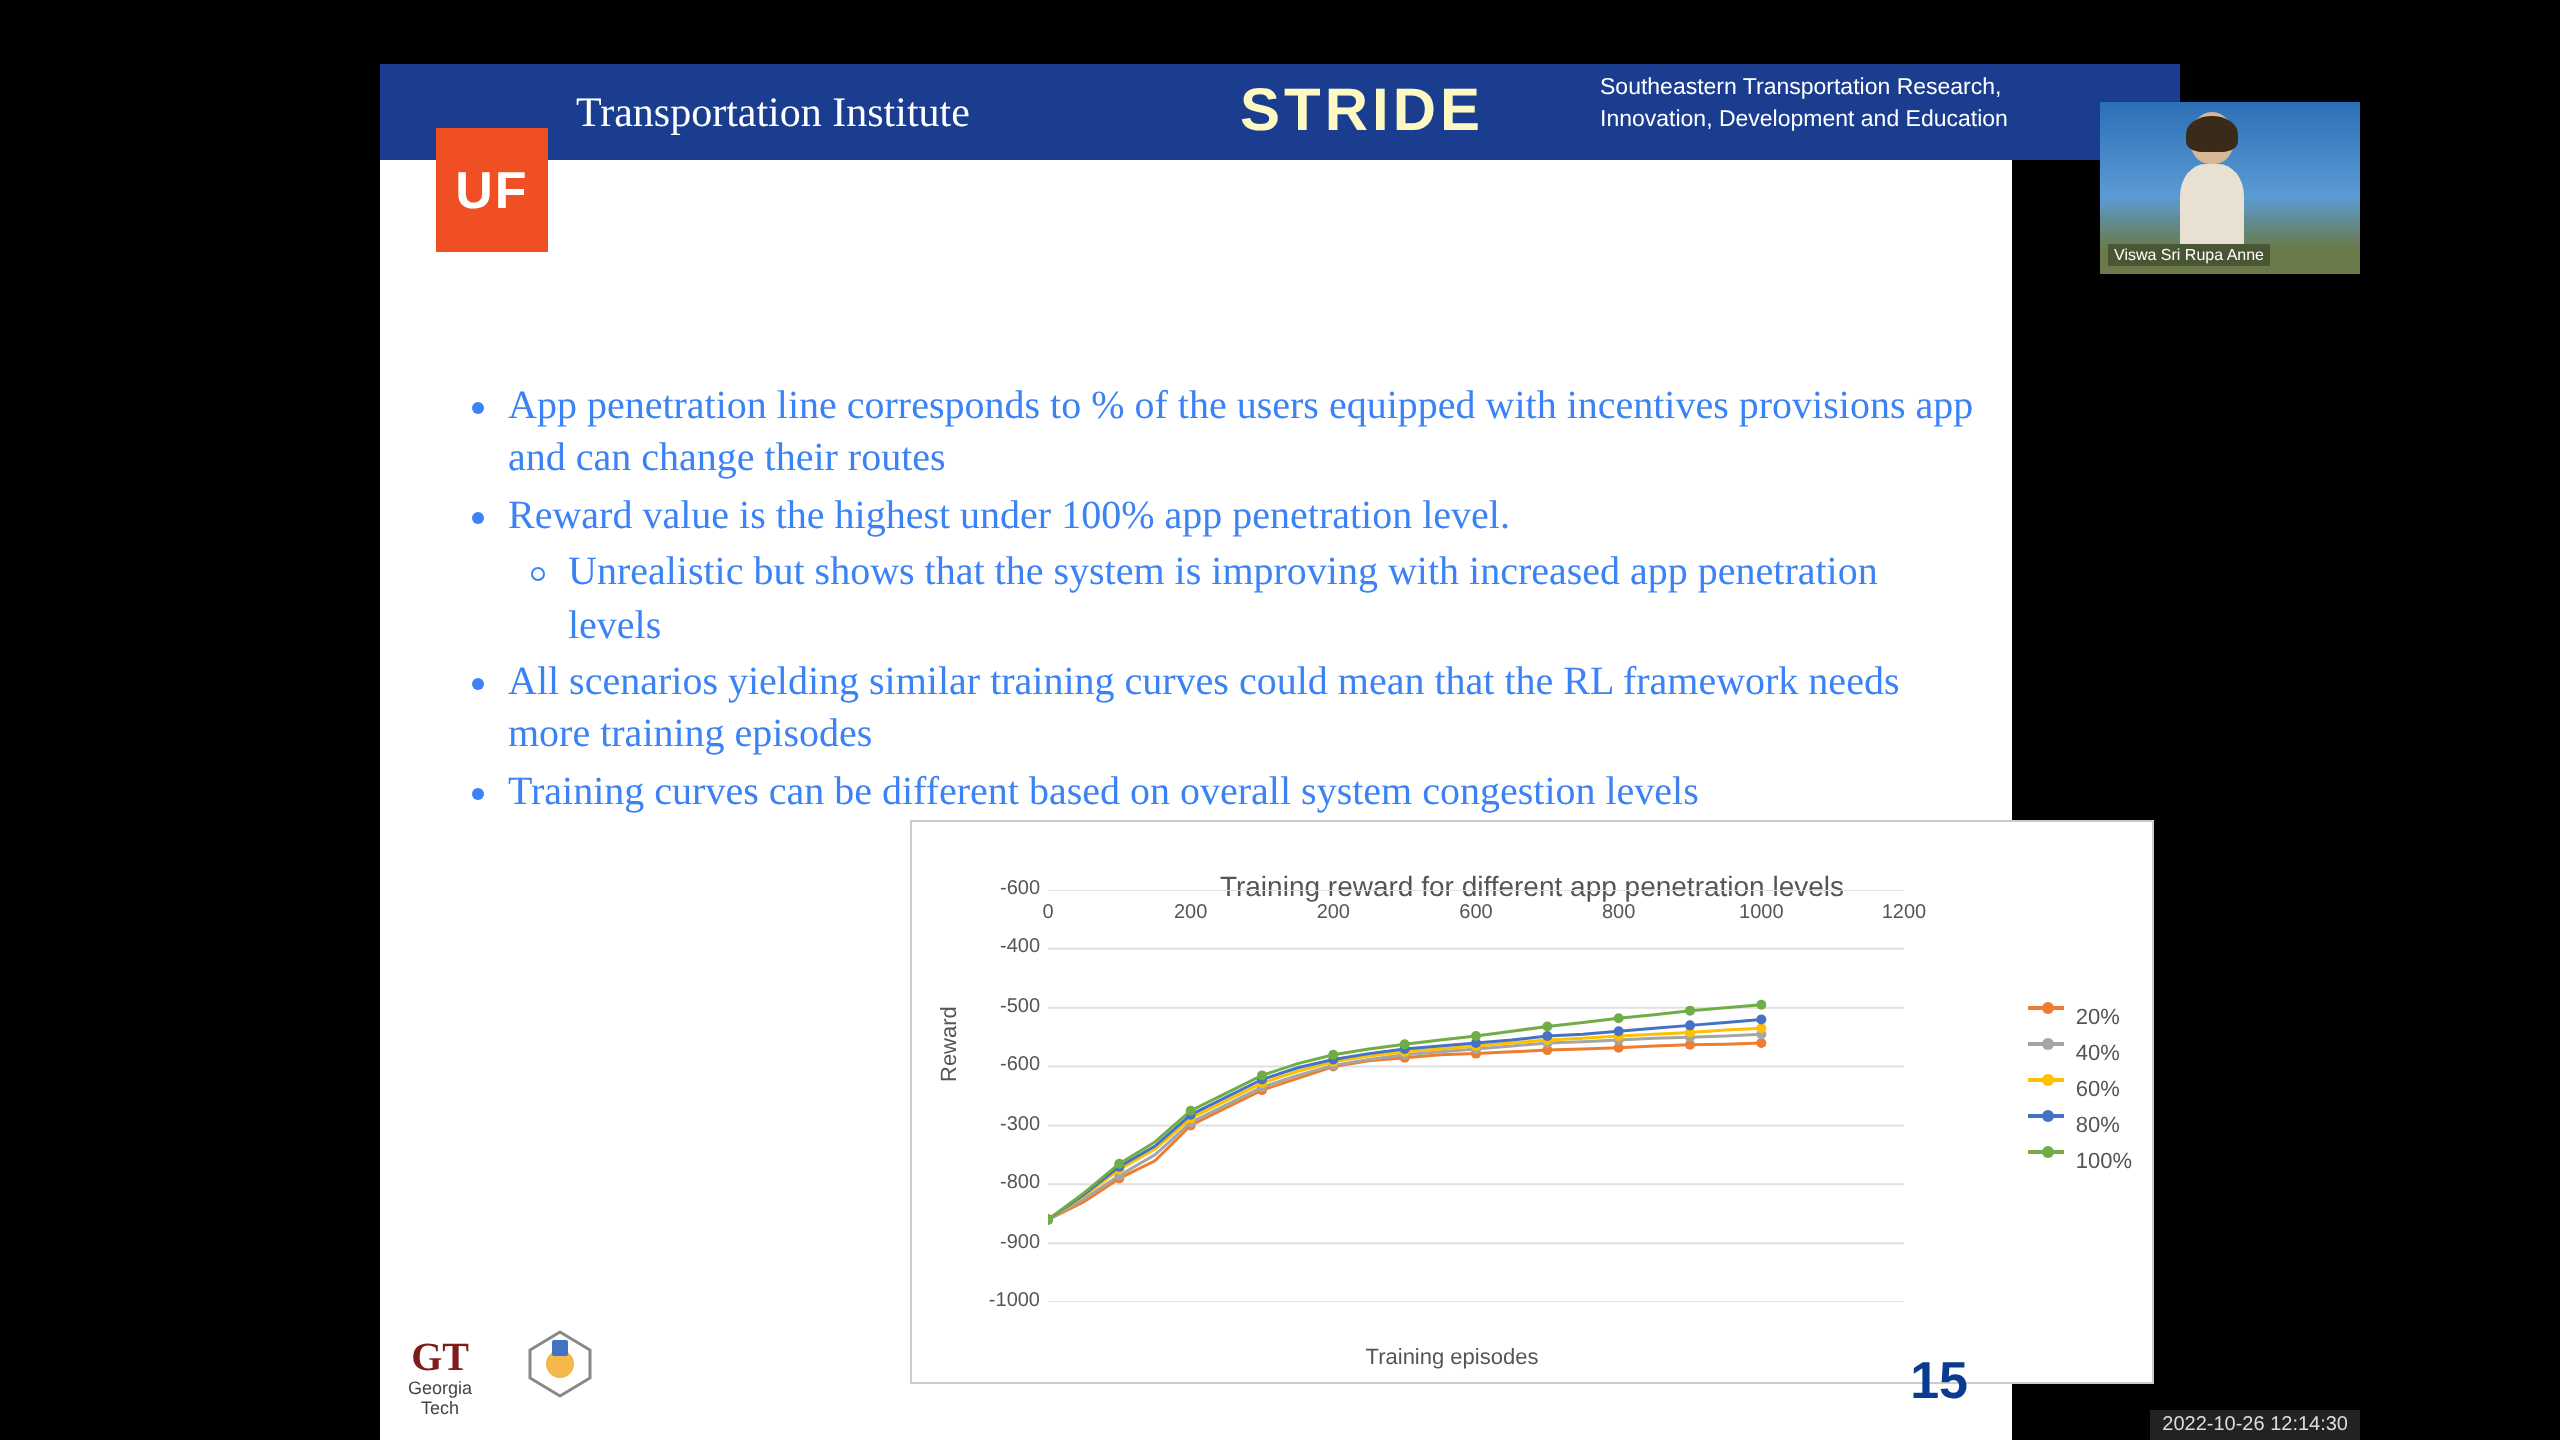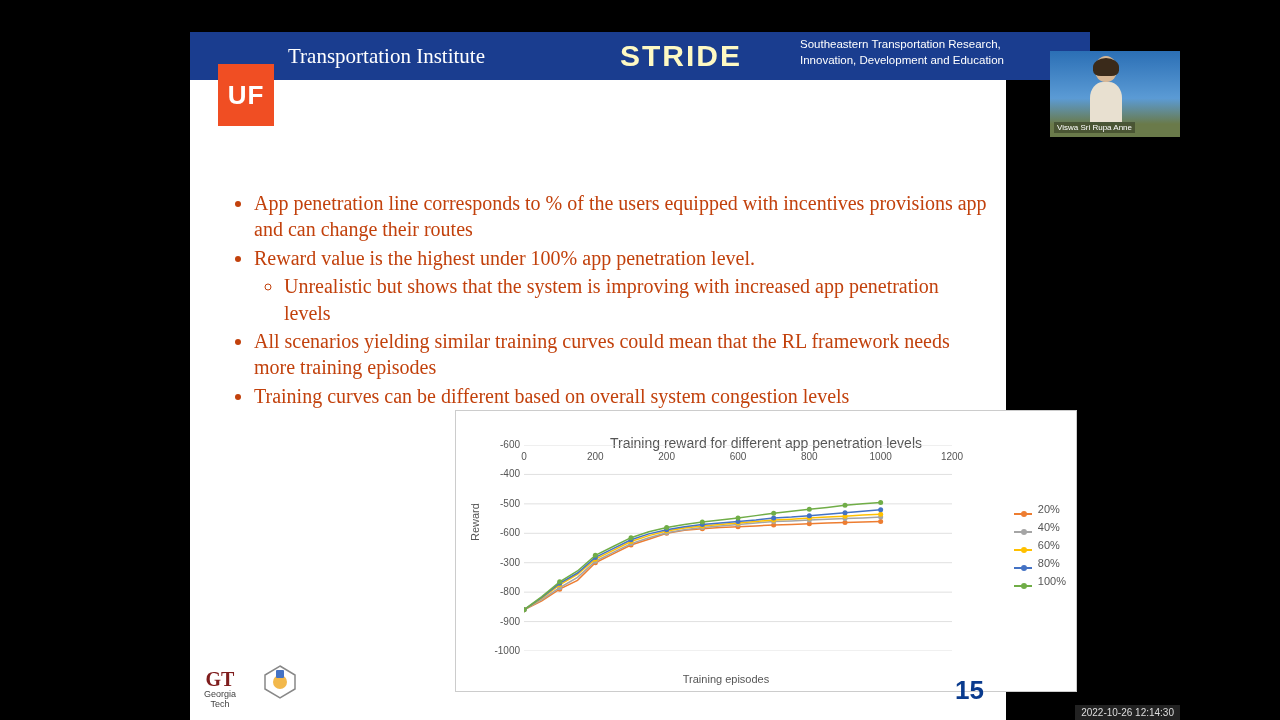--- a/index.html
+++ b/index.html
@@ -3,33 +3,33 @@
 <meta charset="utf-8">
 <style>
   html,body{margin:0;padding:0;width:1280px;height:720px;background:#000;font-family:Georgia,'Times New Roman',serif;overflow:hidden;}
   .slide{position:absolute;left:190px;top:32px;width:816px;height:688px;background:#fff;}
   .bluebar{position:absolute;left:0;top:0;width:900px;height:48px;background:#1a3d8f;display:flex;align-items:center;}
   .uf-block{position:absolute;left:28px;top:32px;width:56px;height:62px;background:#f04e23;color:#fff;font-weight:bold;font-size:26px;font-family:Arial,sans-serif;display:flex;align-items:center;justify-content:center;z-index:2;letter-spacing:1px;}
   .ti-text{position:absolute;left:98px;top:0;height:48px;display:flex;align-items:center;color:#fff;font-size:21px;font-family:Georgia,serif;}
   .stride{position:absolute;left:430px;top:0;height:48px;display:flex;align-items:center;color:#fef9c3;font-size:30px;font-weight:bold;font-family:Arial,sans-serif;letter-spacing:2px;}
   .subt{position:absolute;left:610px;top:5px;color:#fff;font-size:11.5px;font-family:Arial,sans-serif;line-height:1.35;}
   .title{position:absolute;left:38px;top:112px;font-size:30px;font-weight:bold;font-family:Arial,Helvetica,sans-serif;color:#222;}
-  .bullets{position:absolute;left:38px;top:158px;width:760px;font-size:20px;color:#c2410c;line-height:1.32;}
+  .bullets{position:absolute;left:38px;top:158px;width:760px;font-size:20px;color:#3b82f6;line-height:1.32;}
   .bullets ul{margin:0;padding-left:26px;}
   .bullets li{margin-bottom:2px;}
   .bullets ul ul{padding-left:30px;}
   .chartbox{position:absolute;left:265px;top:378px;width:620px;height:280px;border:1px solid #ccc;background:#fff;}
   .chart-title{position:absolute;left:0;top:8px;width:620px;text-align:center;font-size:14px;color:#555;font-family:Arial,sans-serif;margin-top:16px;}
   .plot{position:absolute;left:68px;top:34px;width:428px;height:206px;}
   .ylabel{position:absolute;left:13px;top:130px;transform:rotate(-90deg);transform-origin:left top;font-size:11px;color:#555;font-family:Arial,sans-serif;}
   .xlabel{position:absolute;left:0;bottom:6px;width:540px;text-align:center;font-size:11px;color:#555;font-family:Arial,sans-serif;}
   .ytick{position:absolute;right:556px;font-size:10px;color:#555;font-family:Arial,sans-serif;text-align:right;width:30px;}
   .xtick{position:absolute;top:40px;font-size:10px;color:#555;font-family:Arial,sans-serif;transform:translateX(-50%);}
   .legend{position:absolute;right:10px;top:92px;font-size:11px;color:#555;font-family:Arial,sans-serif;}
-  .legend div{display:flex;align-items:flex-end;margin-bottom:6px;}
+  .legend div{display:flex;align-items:flex-start;margin-bottom:6px;}
   .swatch{width:18px;height:2px;margin-right:6px;position:relative;}
   .swatch::after{content:'';position:absolute;left:7px;top:-2px;width:6px;height:6px;border-radius:50%;background:inherit;}
   .gt-logo{position:absolute;left:14px;bottom:10px;font-size:9px;color:#444;text-align:center;font-family:Arial,sans-serif;line-height:1.1;}
   .gt-logo .gt{font-size:20px;font-weight:bold;color:#7f1d1d;font-family:Georgia,serif;margin-top:31px;}
   .lab-logo{position:absolute;left:72px;bottom:20px;width:36px;height:36px;}
   .slidenum{position:absolute;right:22px;bottom:14px;font-size:26px;font-weight:bold;color:#0a3b8e;font-family:Arial,sans-serif;margin-left:47px;}
   .webcam{position:absolute;right:100px;top:11px;width:130px;height:86px;background:linear-gradient(to bottom,#2b6fb5 0%,#5b9bd5 55%,#6a7a4a 85%);z-index:5;margin-top:40px;}
   .webcam .name{position:absolute;left:4px;bottom:4px;font-size:8px;color:#fff;font-family:Arial,sans-serif;background:rgba(0,0,0,.3);padding:1px 3px;}
   .person{position:absolute;right:55px;top:5px;width:38px;height:70px;}
   .head{width:22px;height:26px;background:#d8b896;border-radius:50% 50% 45% 45%;margin:0 auto;}

